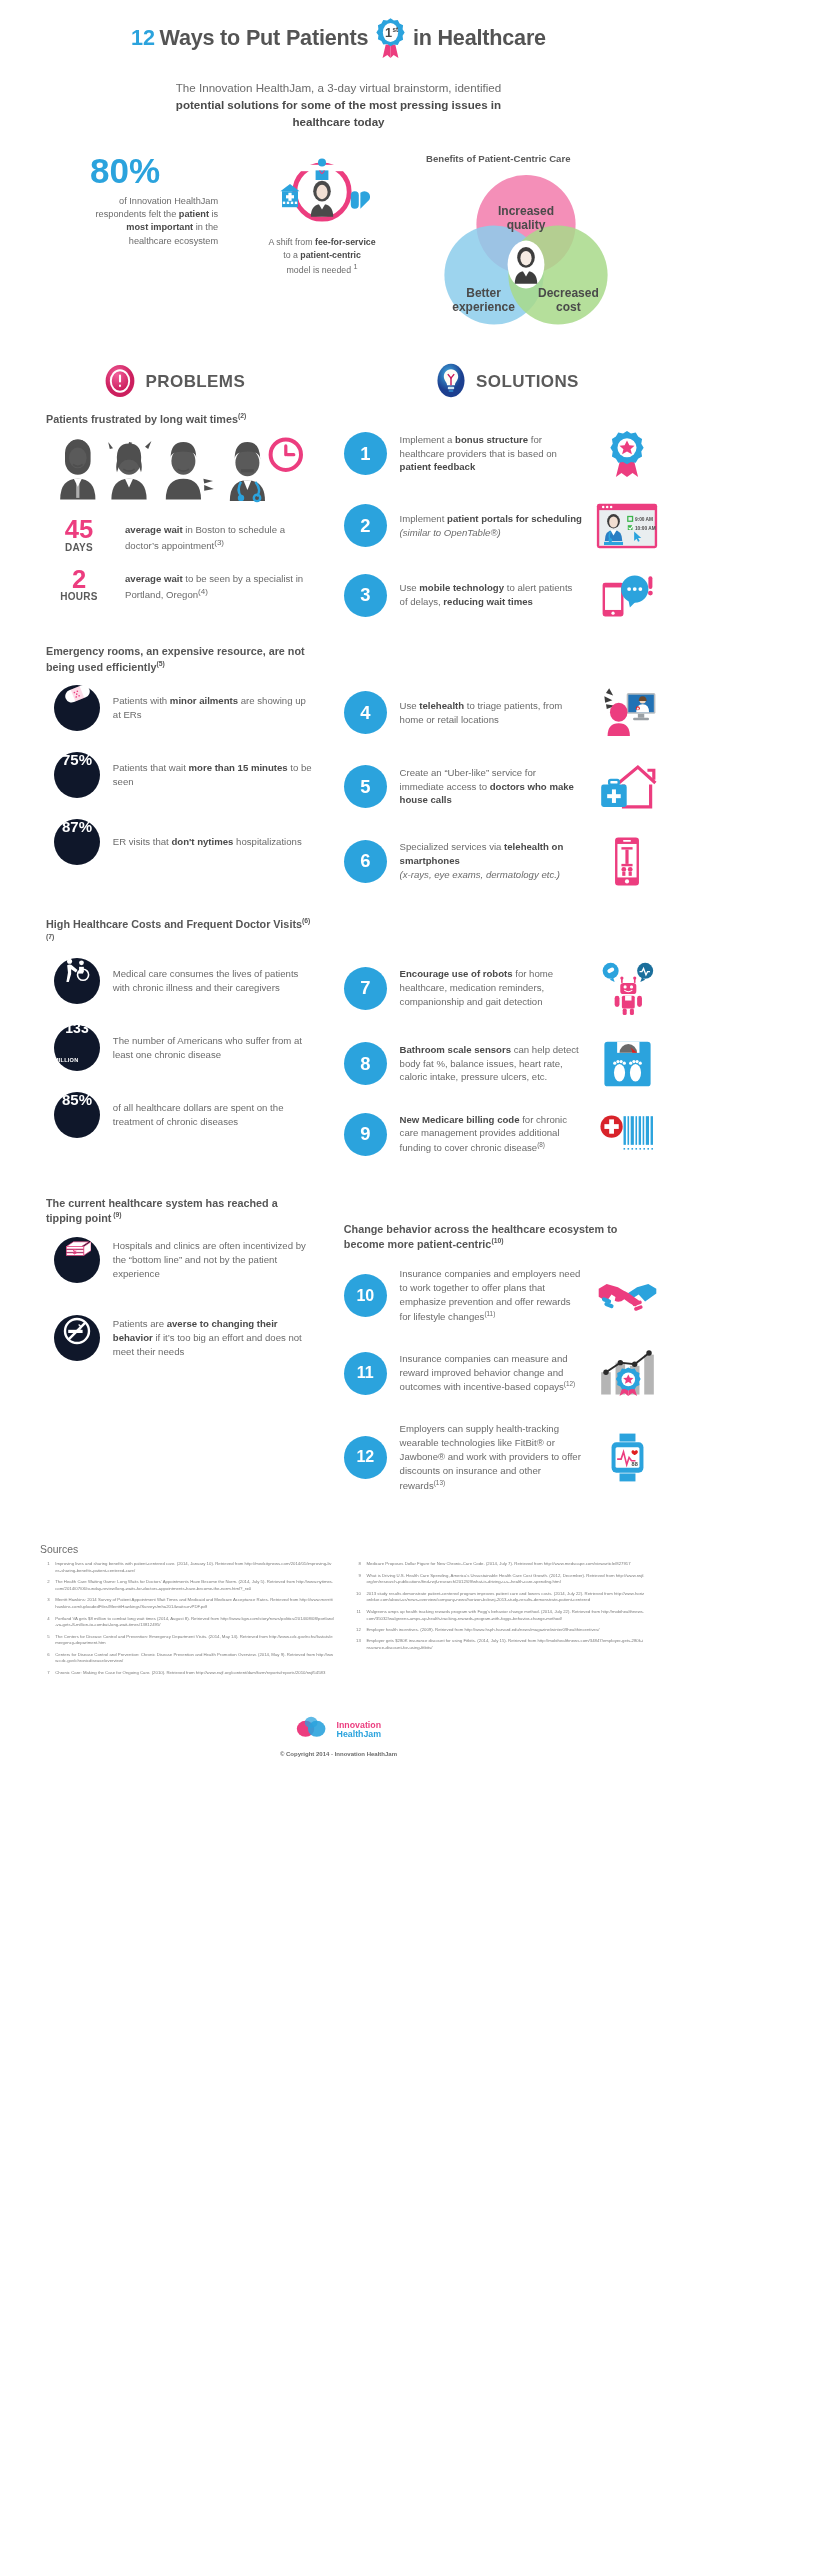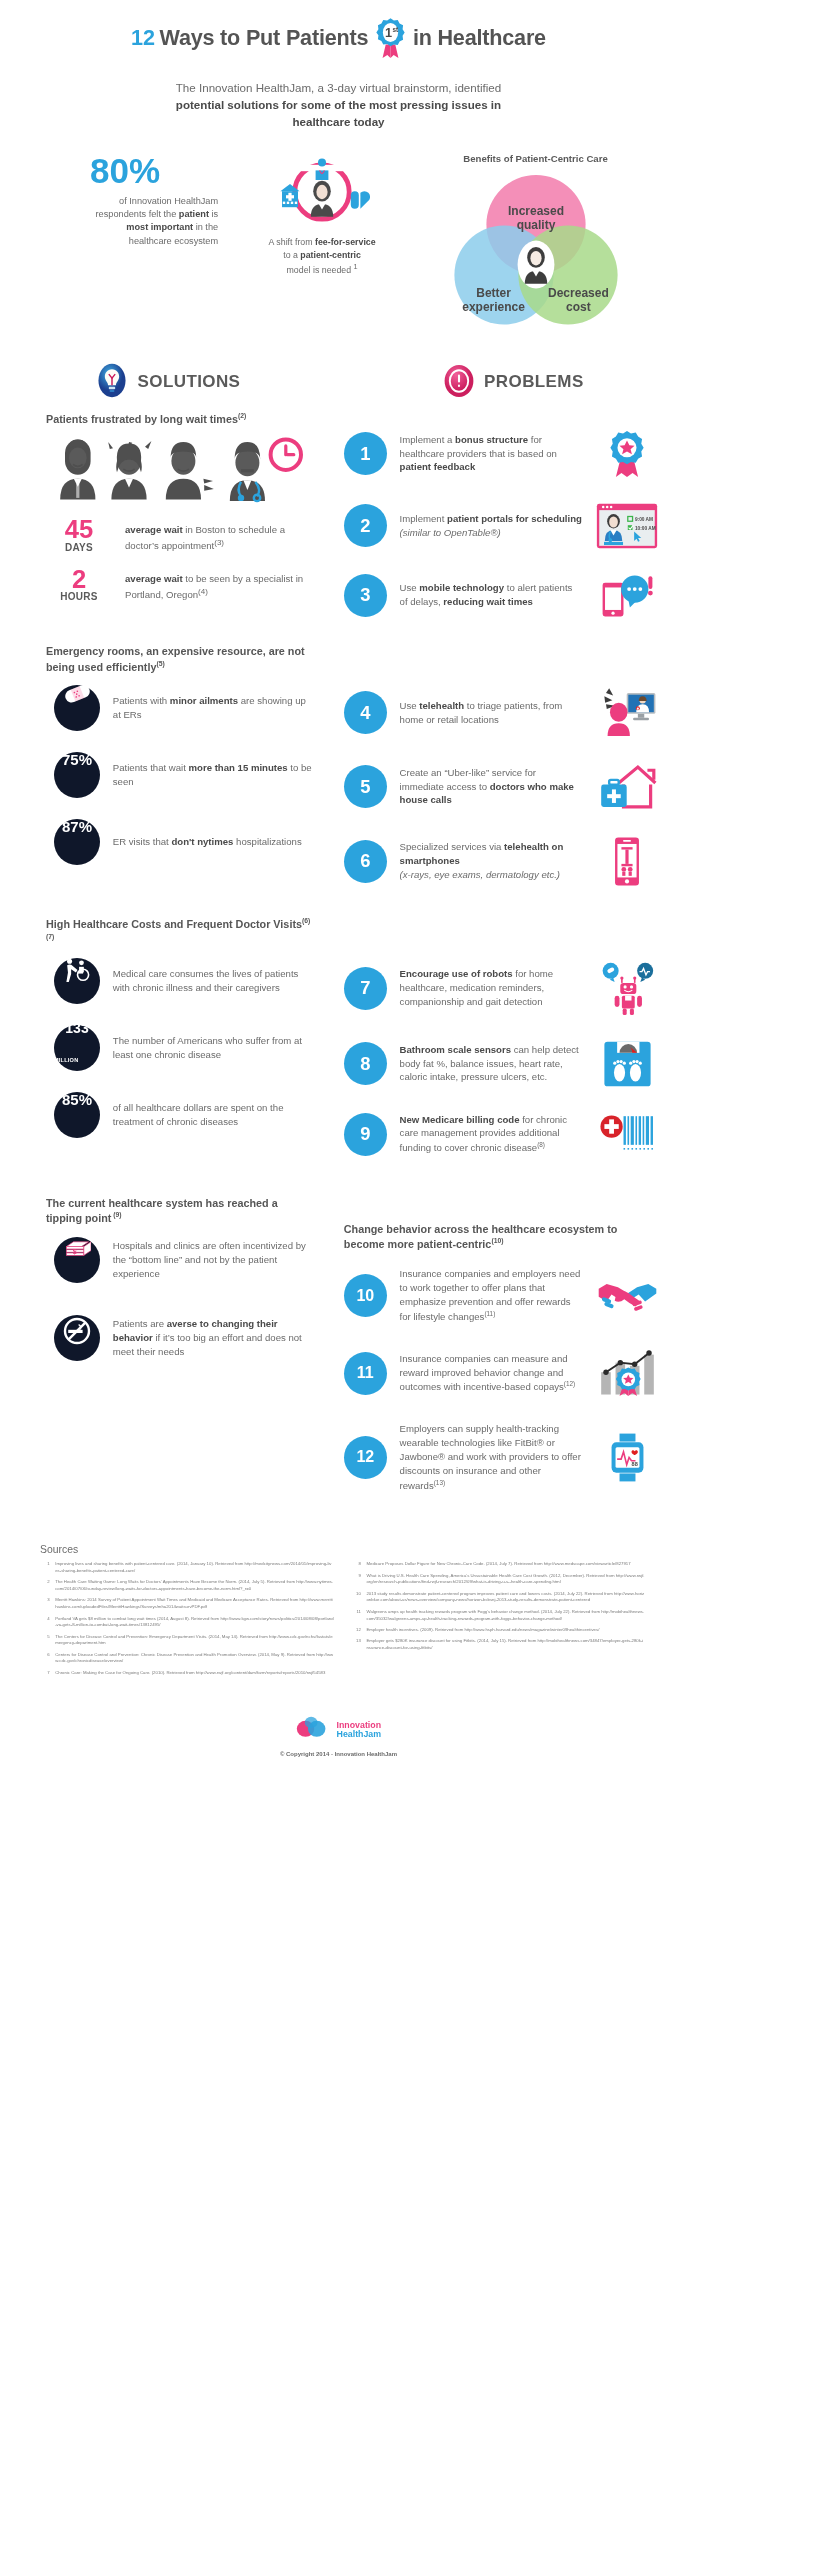--- a/index.html
+++ b/index.html
@@ -34,21 +34,21 @@
   }
   .stat-col { width:204px; text-align:center; }
   .big-pct { font-size:35px; font-weight:bold; color:#2ba3dd; line-height:1; }
   .stat-cap { margin-top:6.4px; font-size:9.2px; line-height:1.45; color:#6b6b6b;text-align:right; }
   .stat-cap b { color:#4a4a4a; }
 
   .mid-col { width:184px; text-align:center; padding-top:3.2px;}
   .mid-cap { margin-top:4.8px; font-size:8.8px; line-height:1.45; color:#6b6b6b; }
   .mid-cap b { color:#4a4a4a; }
 
-  .venn-col { width:240px; text-align:center; }
+  .venn-col { width:240px; }
   .venn-title { font-size:9.6px; font-weight:bold; color:#5a5a5a; margin-bottom:3.2px; }
 
   
   .ps-head { display:flex; padding:29px 0 4.8px 0; }
   .ps-head .half { width:50%; display:flex; align-items:center; gap:9.6px; padding-left:104px; }
   .ps-head .half.sol { padding-left:96px; }
   .ps-label { font-size:17px; font-weight:bold; color:#5a5a5a; letter-spacing:0.4px; }
 
   
   .cols { display:flex; }
@@ -220,55 +220,55 @@
           <text x="72" y="162" text-anchor="middle" font-family="Liberation Sans, sans-serif" font-size="15" font-weight="bold" fill="#4a4a4a">Better</text>
           <text x="72" y="180" text-anchor="middle" font-family="Liberation Sans, sans-serif" font-size="15" font-weight="bold" fill="#4a4a4a">experience</text>
           <text x="178" y="162" text-anchor="middle" font-family="Liberation Sans, sans-serif" font-size="15" font-weight="bold" fill="#4a4a4a">Decreased</text>
           <text x="178" y="180" text-anchor="middle" font-family="Liberation Sans, sans-serif" font-size="15" font-weight="bold" fill="#4a4a4a">cost</text>
         </svg>
       </span>
     </div>
   </div>
 
   <div class="ps-head">
+    <div class="half">
+      <span>
+        <svg width="32" height="34" viewBox="0 0 40 42">
+          <defs>
+              <radialGradient id="pg" cx="40%" cy="30%">
+                <stop offset="0%" stop-color="#f2609b"></stop>
+                <stop offset="100%" stop-color="#cc1f5e"></stop>
+              </radialGradient>
+            </defs>
+          <ellipse cx="20" cy="21" rx="18" ry="20" fill="url(#pg)"></ellipse>
+          <ellipse cx="20" cy="21" rx="11.5" ry="13.5" fill="none" stroke="#fff" stroke-width="2.4"></ellipse>
+          <rect x="18.7" y="13" width="2.6" height="10" rx="1.3" fill="#fff"></rect>
+          <rect x="18.7" y="25.5" width="2.6" height="3" rx="1.3" fill="#fff"></rect>
+        </svg>
+      </span>
+      <span class="ps-label">PROBLEMS</span>
+    </div>
     <div class="half sol">
       <span>
         <svg width="32" height="35" viewBox="0 0 40 44">
           <defs>
               <radialGradient id="sg" cx="40%" cy="30%">
                 <stop offset="0%" stop-color="#3fa9e0"></stop>
                 <stop offset="100%" stop-color="#1c3f8f"></stop>
               </radialGradient>
             </defs>
           <ellipse cx="20" cy="22" rx="17" ry="21" fill="url(#sg)"></ellipse>
           <path d="M20 8 c-6 0-9 5-9 9 c0 5 4 7 4 11 h10 c0-4 4-6 4-11 c0-4-3-9-9-9z" fill="#fdfdf7"></path>
           <rect x="16" y="30" width="8" height="3" rx="1" fill="#cfe6f5"></rect>
           <rect x="17" y="34" width="6" height="2.5" rx="1" fill="#2c7cc4"></rect>
           <path d="M16 14 l4 5 l4-5" fill="none" stroke="#c8185a" stroke-width="1.8"></path>
           <rect x="19.1" y="18" width="1.8" height="10" fill="#c8185a"></rect>
         </svg>
       </span>
       <span class="ps-label">SOLUTIONS</span>
-    </div>
-    <div class="half">
-      <span>
-        <svg width="32" height="34" viewBox="0 0 40 42">
-          <defs>
-              <radialGradient id="pg" cx="40%" cy="30%">
-                <stop offset="0%" stop-color="#f2609b"></stop>
-                <stop offset="100%" stop-color="#cc1f5e"></stop>
-              </radialGradient>
-            </defs>
-          <ellipse cx="20" cy="21" rx="18" ry="20" fill="url(#pg)"></ellipse>
-          <ellipse cx="20" cy="21" rx="11.5" ry="13.5" fill="none" stroke="#fff" stroke-width="2.4"></ellipse>
-          <rect x="18.7" y="13" width="2.6" height="10" rx="1.3" fill="#fff"></rect>
-          <rect x="18.7" y="25.5" width="2.6" height="3" rx="1.3" fill="#fff"></rect>
-        </svg>
-      </span>
-      <span class="ps-label">PROBLEMS</span>
     </div>
   </div>
 
   <div class="cols">
 
     <div class="col-left">
 
       <div style="margin-top:4.8px;">
         <div class="block-title">
           <span>Patients frustrated by long wait times</span><sup>(2)</sup>

